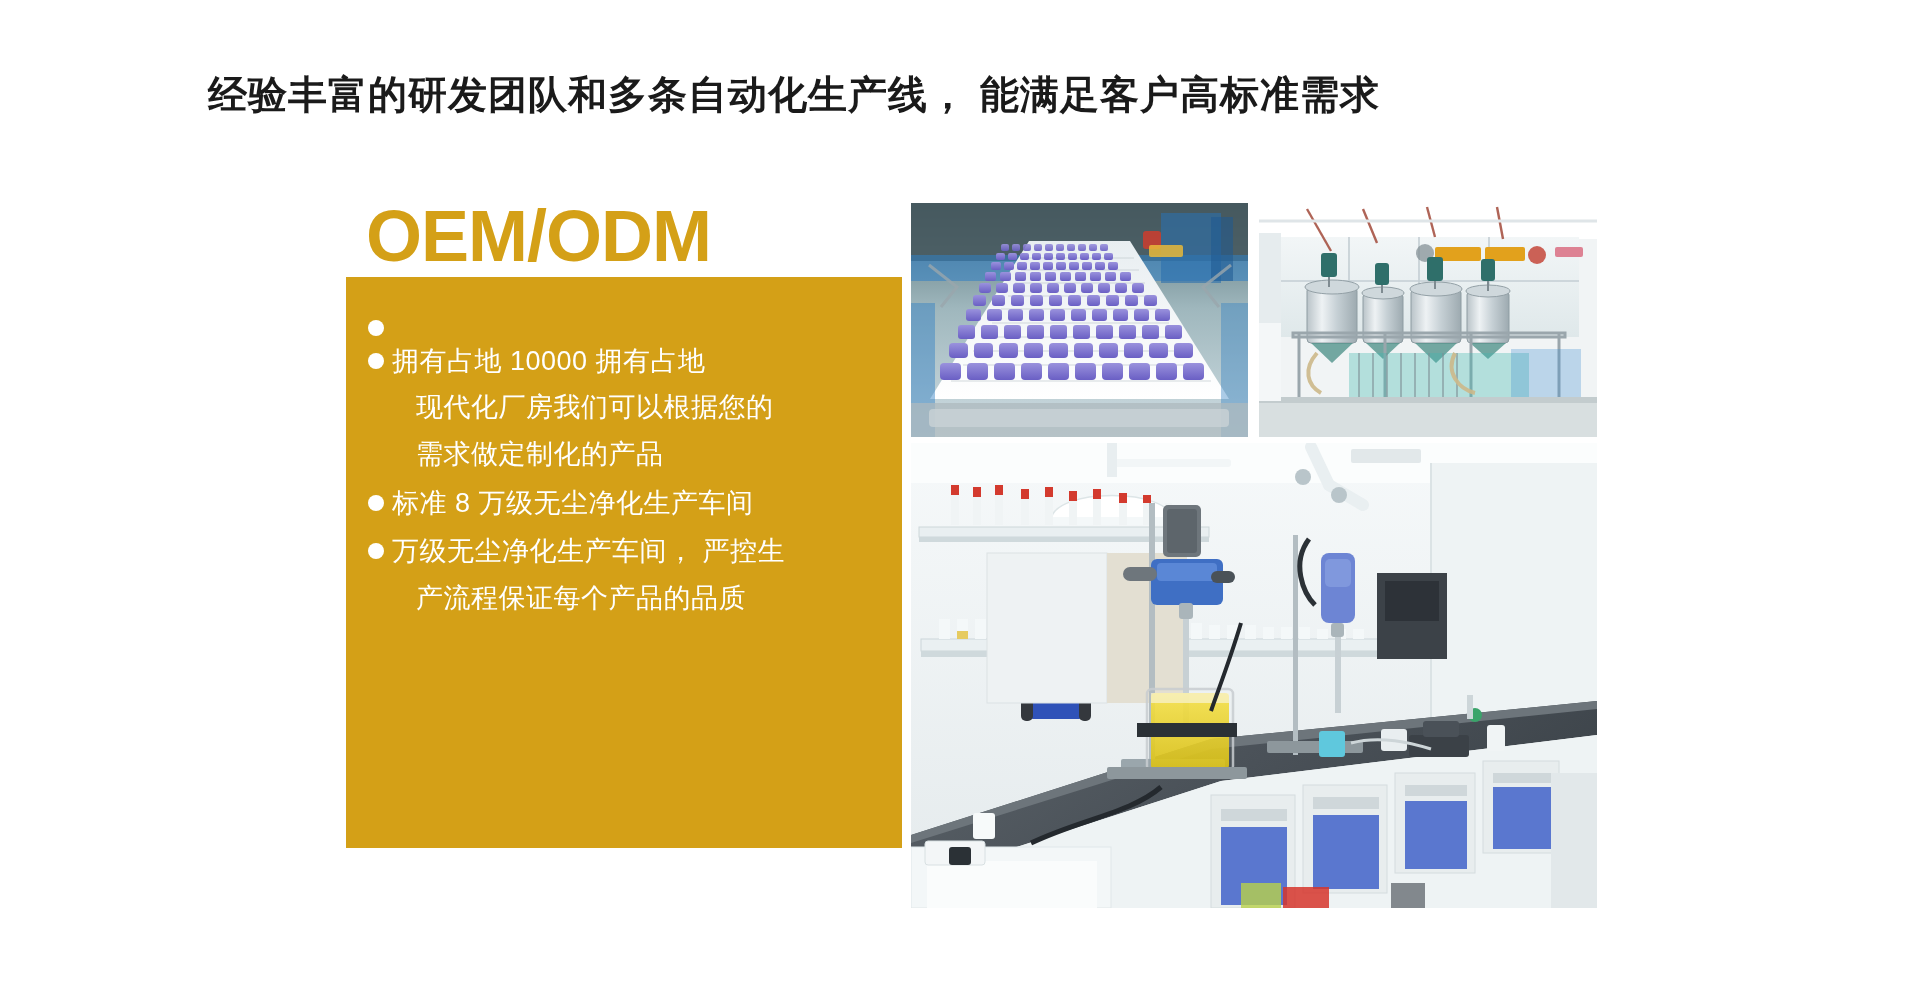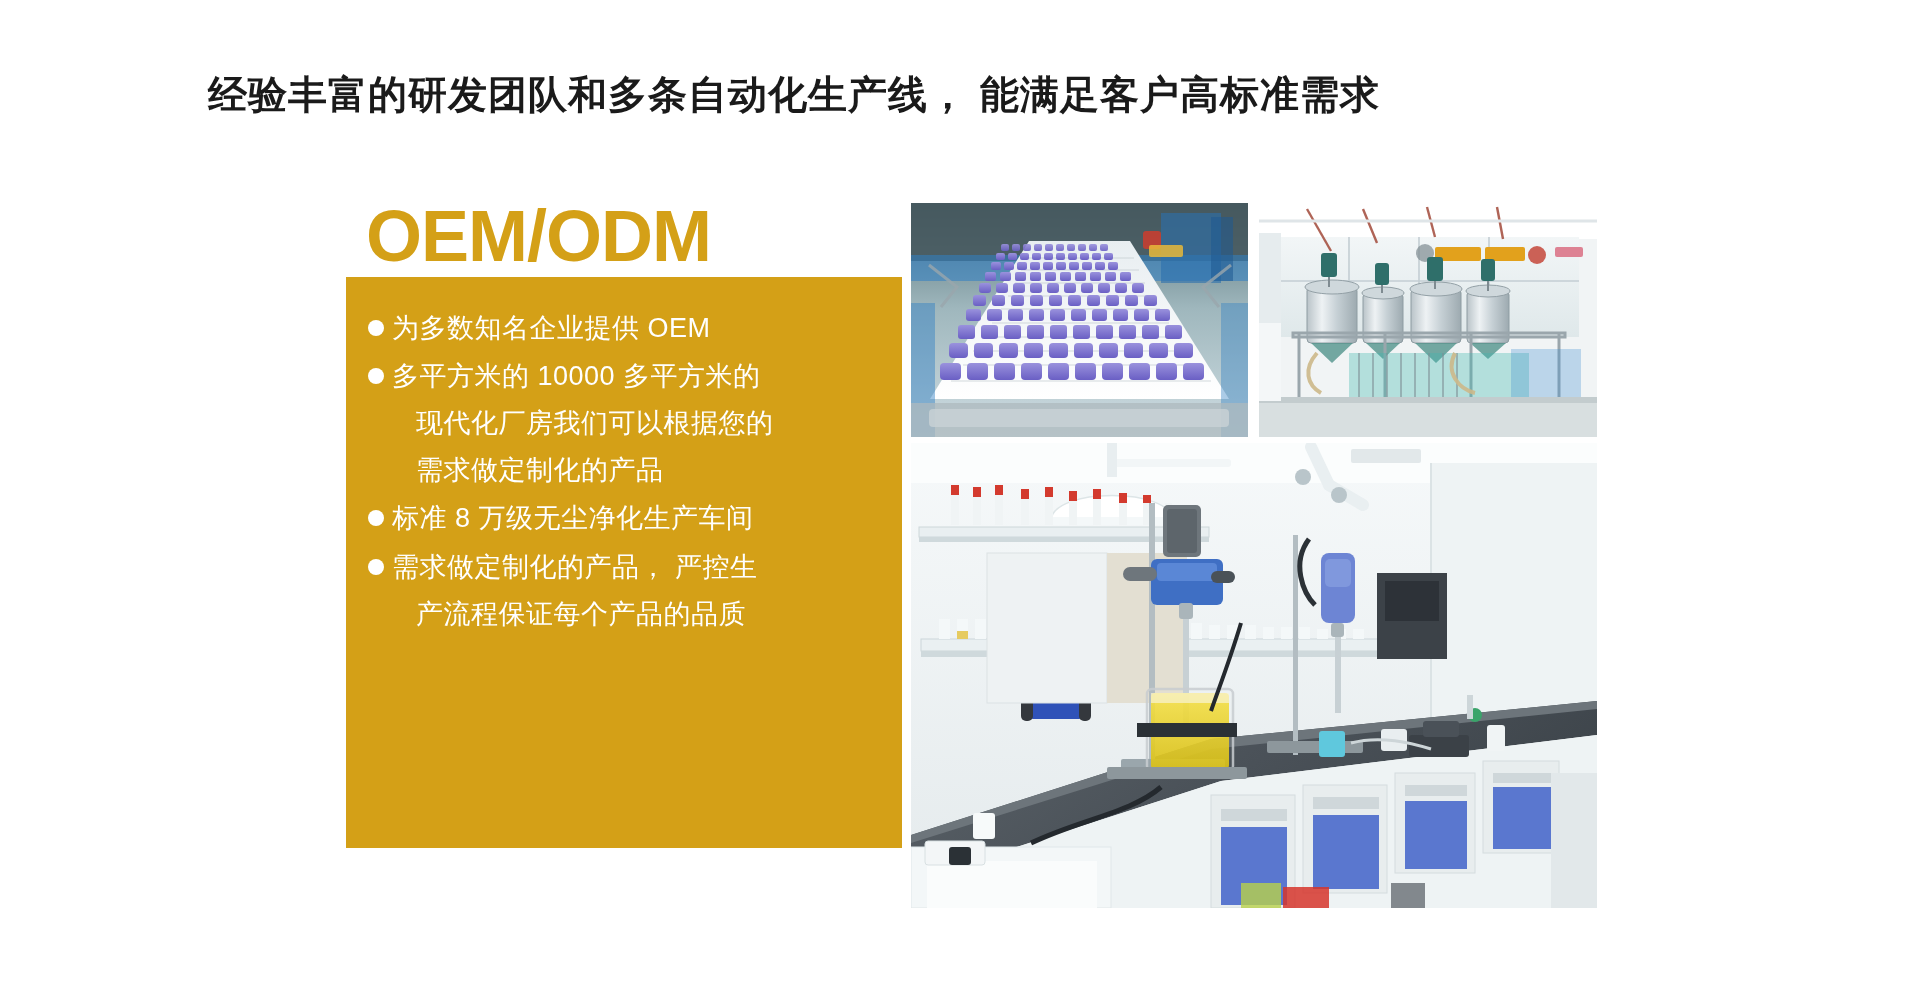--- a/index.html
+++ b/index.html
@@ -89,44 +89,43 @@
   <div class="left-col">
 
     <div class="brand-title">OEM/ODM</div>
 
     <div class="gold-panel">
       <ul class="bullet-list">
 
         <li class="bullet-item">
           <span class="bullet-dot"></span>
           <span class="bullet-text">
-            <span>为多数知名企业提供 OEM</span>
           </span>
         </li>
 
         <li class="bullet-item">
           <span class="bullet-dot"></span>
           <span class="bullet-text">
-            <span>多平方米的 10000 多平方米的</span>
+            <span>拥有占地 10000 拥有占地</span>
             <span class="cont">现代化厂房我们可以根据您的</span>
             <span class="cont">需求做定制化的产品</span>
           </span>
         </li>
 
         <li class="bullet-item">
           <span class="bullet-dot"></span>
           <span class="bullet-text">
             <span>标准 8 万级无尘净化生产车间</span>
           </span>
         </li>
 
         <li class="bullet-item">
           <span class="bullet-dot"></span>
           <span class="bullet-text">
-            <span>需求做定制化的产品， 严控生</span>
+            <span>万级无尘净化生产车间， 严控生</span>
             <span class="cont">产流程保证每个产品的品质</span>
           </span>
         </li>
 
       </ul>
     </div>
   </div>
 
   <div class="photo-grid">
 

